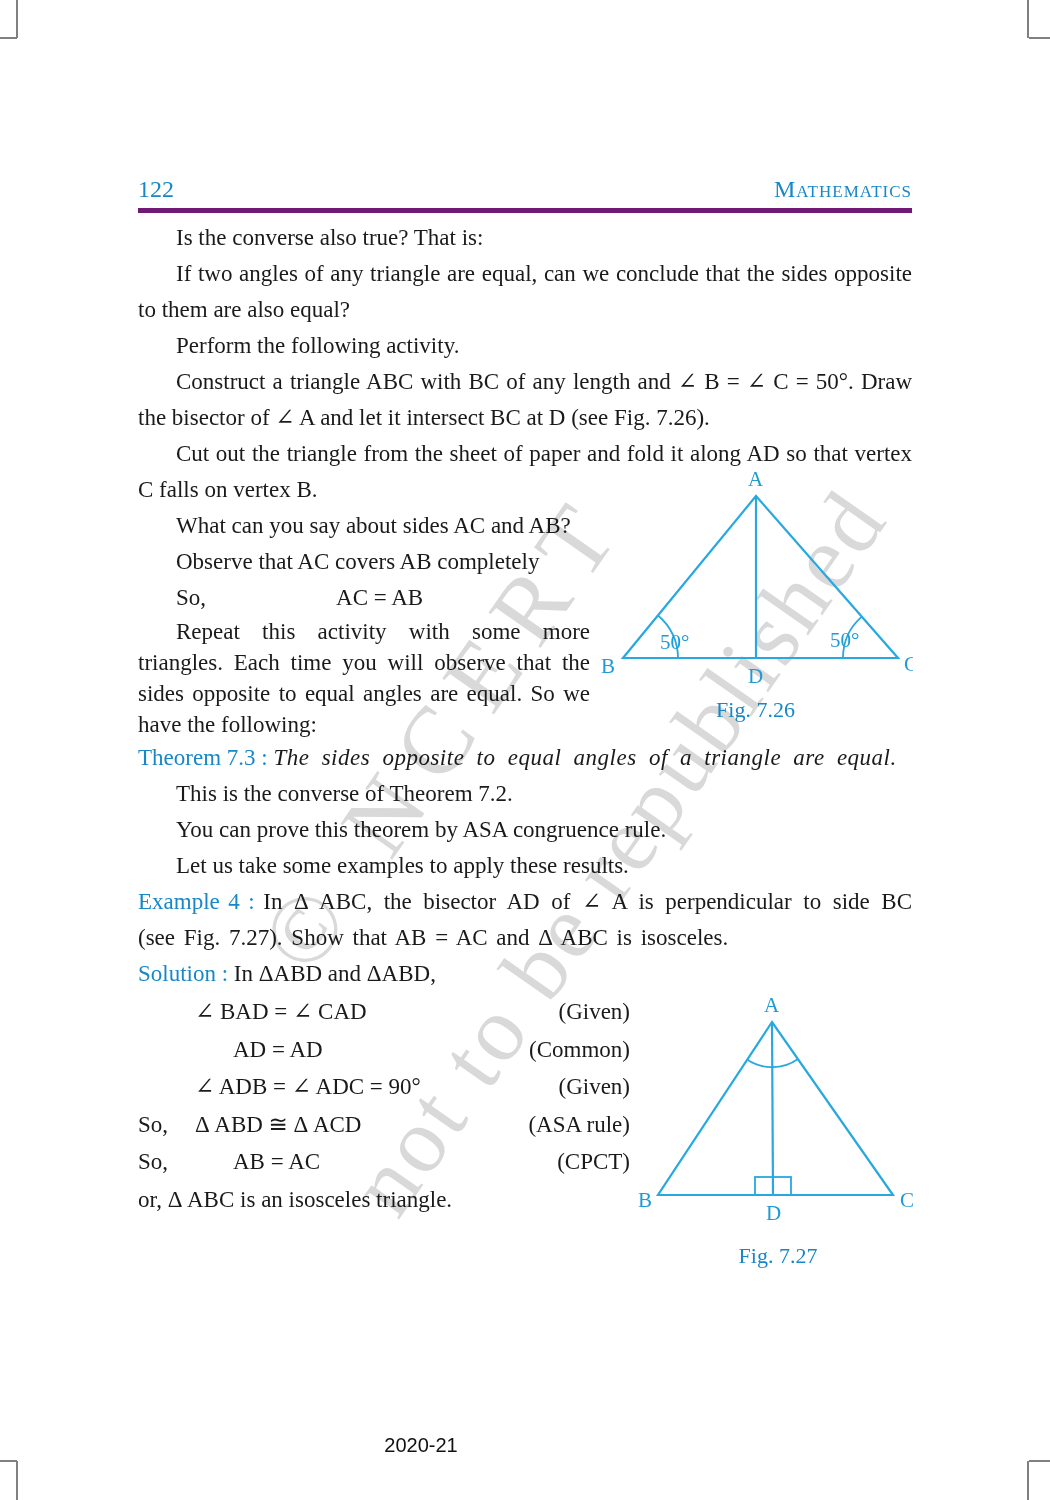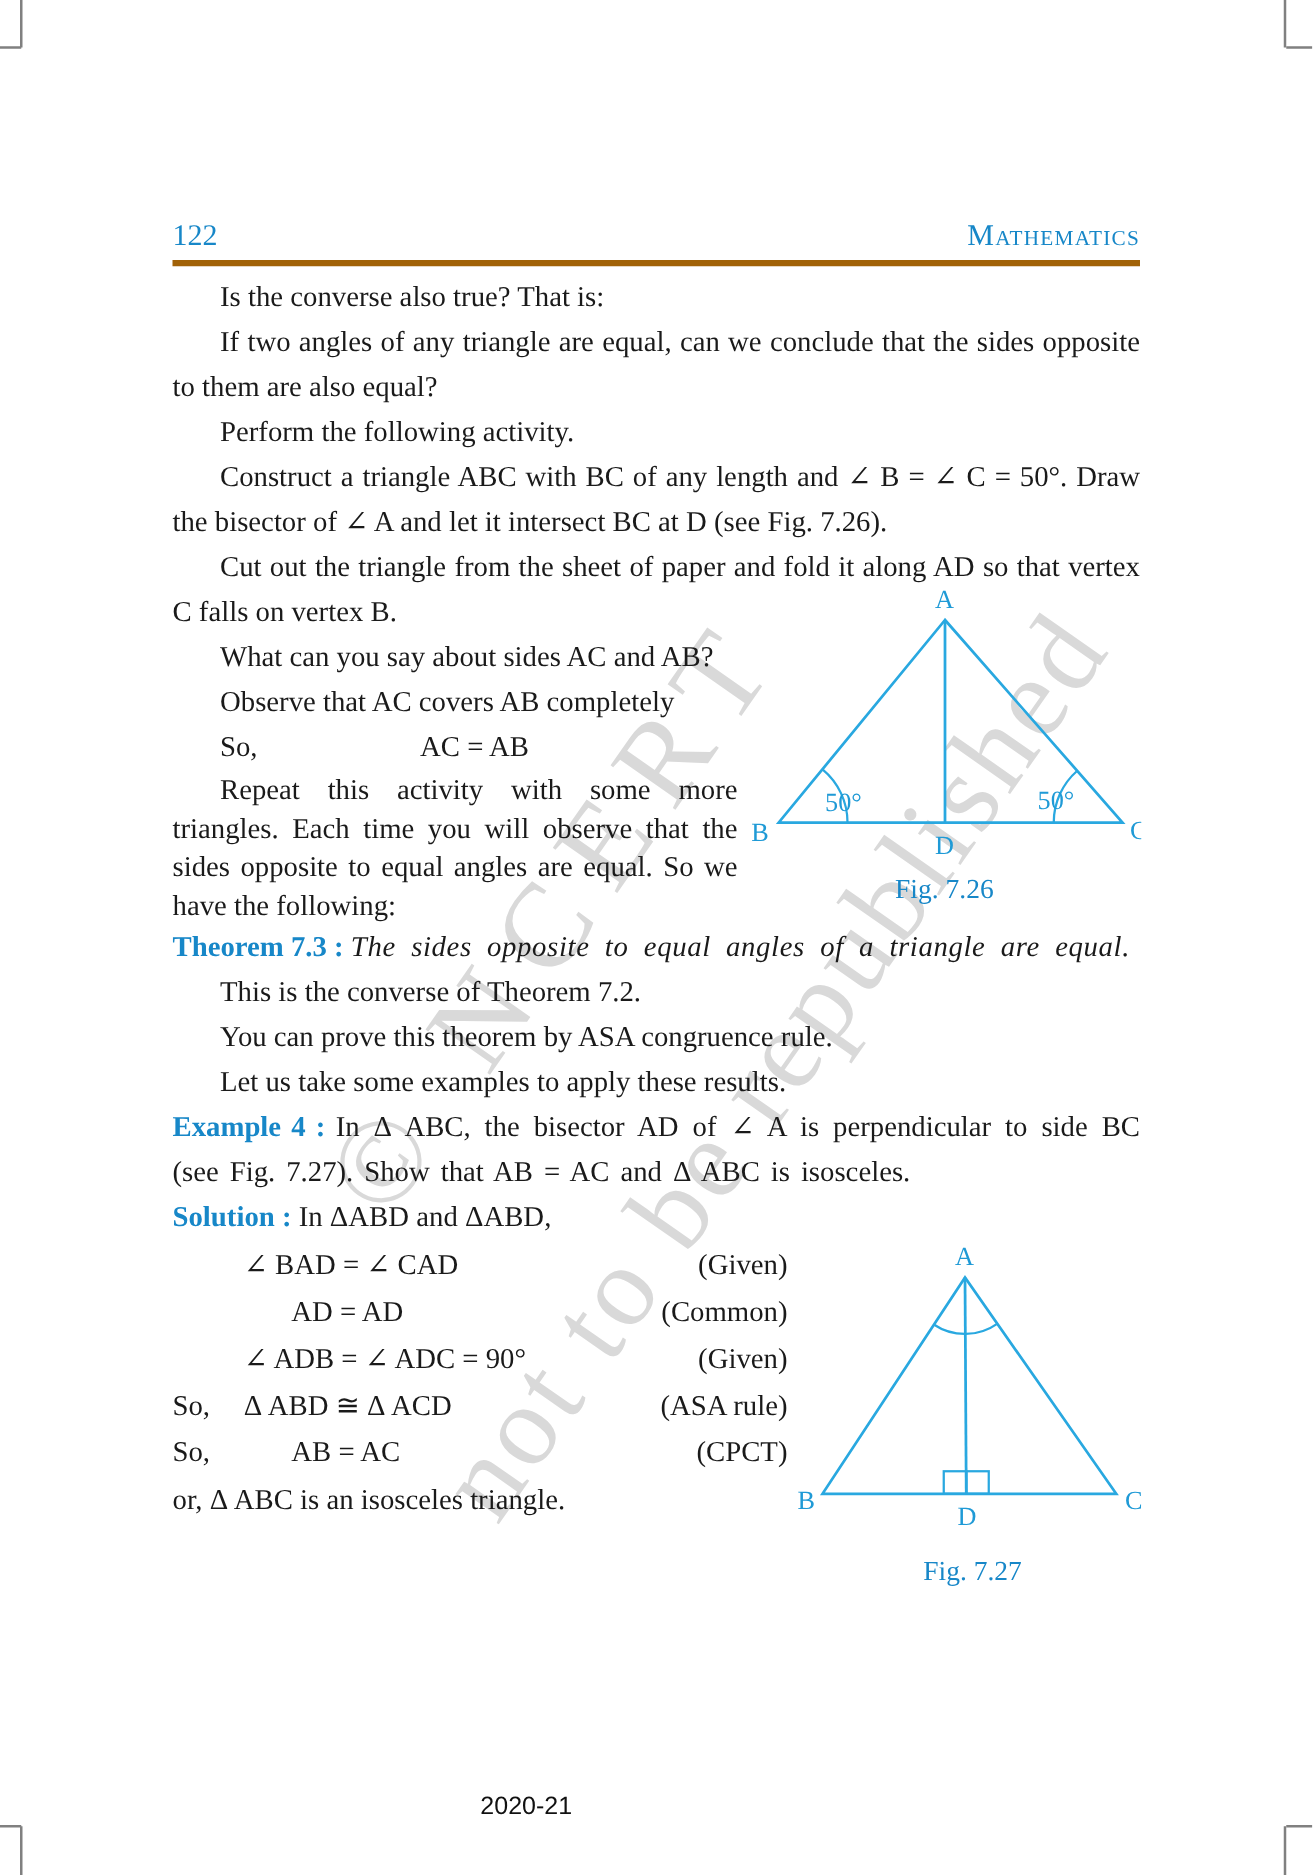--- a/index.html
+++ b/index.html
@@ -27,37 +27,37 @@
     display:flex; flex-direction:column; align-items:center; justify-content:center;
     gap:105px; transform:rotate(-55deg); color:#d9d9d9; z-index:1;
     pointer-events:none; white-space:nowrap;
   }
   .watermark .wm1 { font-size:96px; letter-spacing:22px; }
   .watermark .wm2 { font-size:92px; letter-spacing:4px; }
   
   .header {
     position:absolute; left:138px; top:176px; width:774px; z-index:2;
     display:flex; justify-content:space-between; align-items:flex-end;
-    padding-bottom:5px; border-bottom:5px solid #a16207; color:#1787c8;
+    padding-bottom:5px; border-bottom:5px solid #701a75; color:#1787c8;
   }
   .page-number { font-size:24px; }
   .subject { font-variant:small-caps; font-size:24px; letter-spacing:1px; }
   
   .content {
     position:absolute; left:138px; top:220px; width:774px; z-index:2;
     font-size:23px; line-height:36px;
   }
   .content p { margin:0; text-align:justify; }
   .indent { text-indent:38px; }
   .narrow { width:452px; line-height:31px; }
   .so-line { display:flex; text-align:left; }
   .so-line .lbl { margin-left:38px; }
   .so-line .eq  { margin-left:130px; }
   .theorem-p { margin-top:8px; text-align:left; }
-  .lead-blue { color:#1787c8; font-weight:bold; }
+  .lead-blue { color:#1787c8; font-weight:normal; }
   .theorem-text { font-style:italic; word-spacing:6px; letter-spacing:0.5px; }
   .example-p, .solution-p { text-align:justify; }
   .example-p .body-text { word-spacing:3px; }
   
   .proof { width:492px; margin-top:2px; }
   .proof-row { display:flex; height:37.5px; align-items:baseline; }
   .proof-row .lbl { width:57px; flex:none; }
   .proof-row .eq { flex:1; white-space:pre; }
   .proof-row.r2 .eq, .proof-row.r5 .eq { padding-left:38px; }
   .proof-row .reason { flex:none; text-align:left; }

